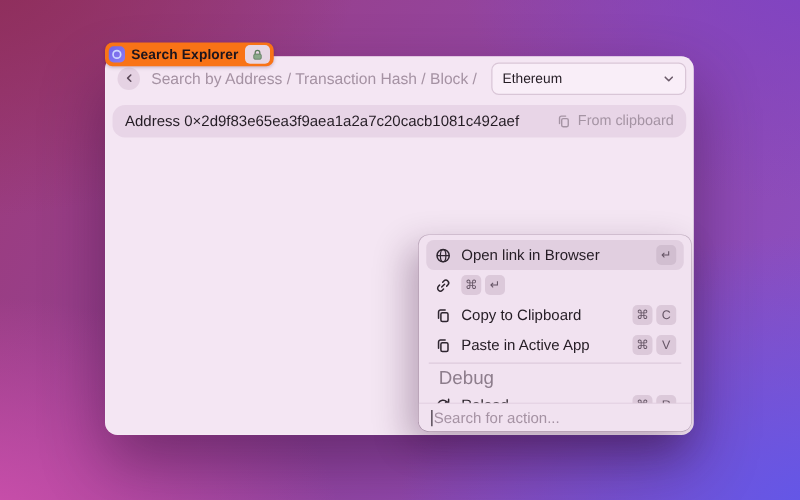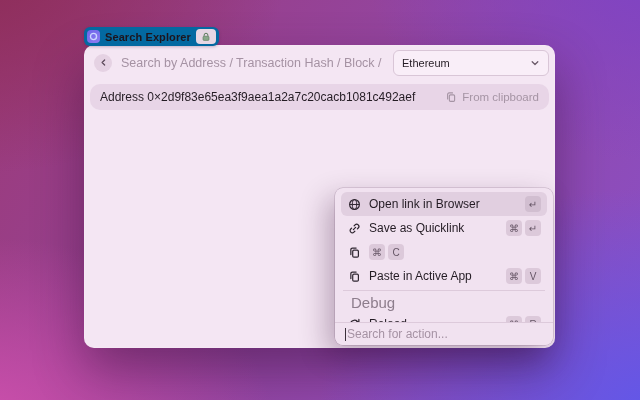--- a/index.html
+++ b/index.html
@@ -11,23 +11,23 @@
     background-image:
       radial-gradient(90% 95% at 102% 102%, #6257e8 0%, rgba(98,87,232,0) 58%),
       radial-gradient(85% 85% at -4% 106%, #cf50ae 0%, rgba(207,80,174,0) 55%),
       radial-gradient(75% 75% at 104% -6%, #7f43c4 0%, rgba(127,67,196,0) 62%),
       radial-gradient(80% 80% at -5% -6%, #8d2d58 0%, rgba(141,45,88,0) 62%),
       linear-gradient(120deg, #9c3a78, #8a50c8);
   }
 
   
   .badge {
-    position:absolute; left:84px; top:27px; height:19px;
+    position:absolute; left:84px; top:34px; height:19px;
     display:inline-flex; align-items:center; gap:5px;
-    background:#0369a1; border-radius:6px; padding:0 3px 0 3px;
+    background:#f97316; border-radius:6px; padding:0 3px 0 3px;
     box-shadow:0 1px 3px rgba(60,15,60,.25); z-index:5;
   }
   .badge .ext-icon {
     width:13px; height:13px; border-radius:4px;
     background:linear-gradient(140deg,#6e65ea,#8d7cf2);
     display:flex; align-items:center; justify-content:center;
   }
   .badge .label { font-size:11px; font-weight:700; color:#1d151d; letter-spacing:.1px; }
   .badge .lock-pill {
     height:15px; padding:0 5px; border-radius:4px; background:#e7d7e4;
@@ -170,34 +170,34 @@
     </div>
 
     <div class="menu-row">
       <span class="mi">
         <svg width="13" height="13" viewBox="0 0 16 16">
           <path d="M6.6 9.4l2.8-2.8" fill="none" stroke="currentColor" stroke-width="1.5" stroke-linecap="round"></path>
           <path d="M7.6 4.6l1.1-1.1a2.75 2.75 0 013.9 3.9l-1.1 1.1" fill="none" stroke="currentColor" stroke-width="1.5" stroke-linecap="round"></path>
           <path d="M8.4 11.4l-1.1 1.1a2.75 2.75 0 01-3.9-3.9l1.1-1.1" fill="none" stroke="currentColor" stroke-width="1.5" stroke-linecap="round"></path>
         </svg>
       </span>
-      <span class="ml">Save as Quicklink</span>
       <span class="keys">
         <span class="key">⌘</span>
         <span class="key">↵</span>
       </span>
     </div>
 
     <div class="menu-row">
       <span class="mi">
         <svg width="13" height="13" viewBox="0 0 16 16">
           <path d="M3.5 10.5v-6a2 2 0 012-2h4.5" fill="none" stroke="currentColor" stroke-width="1.5" stroke-linecap="round"></path>
           <rect x="5.8" y="5.2" width="7" height="8.6" rx="1.5" fill="none" stroke="currentColor" stroke-width="1.5"></rect>
         </svg>
       </span>
+      <span class="ml">Copy to Clipboard</span>
       <span class="keys">
         <span class="key">⌘</span>
         <span class="key">C</span>
       </span>
     </div>
 
     <div class="menu-row">
       <span class="mi">
         <svg width="13" height="13" viewBox="0 0 16 16">
           <path d="M3.5 10.5v-6a2 2 0 012-2h4.5" fill="none" stroke="currentColor" stroke-width="1.5" stroke-linecap="round"></path>

